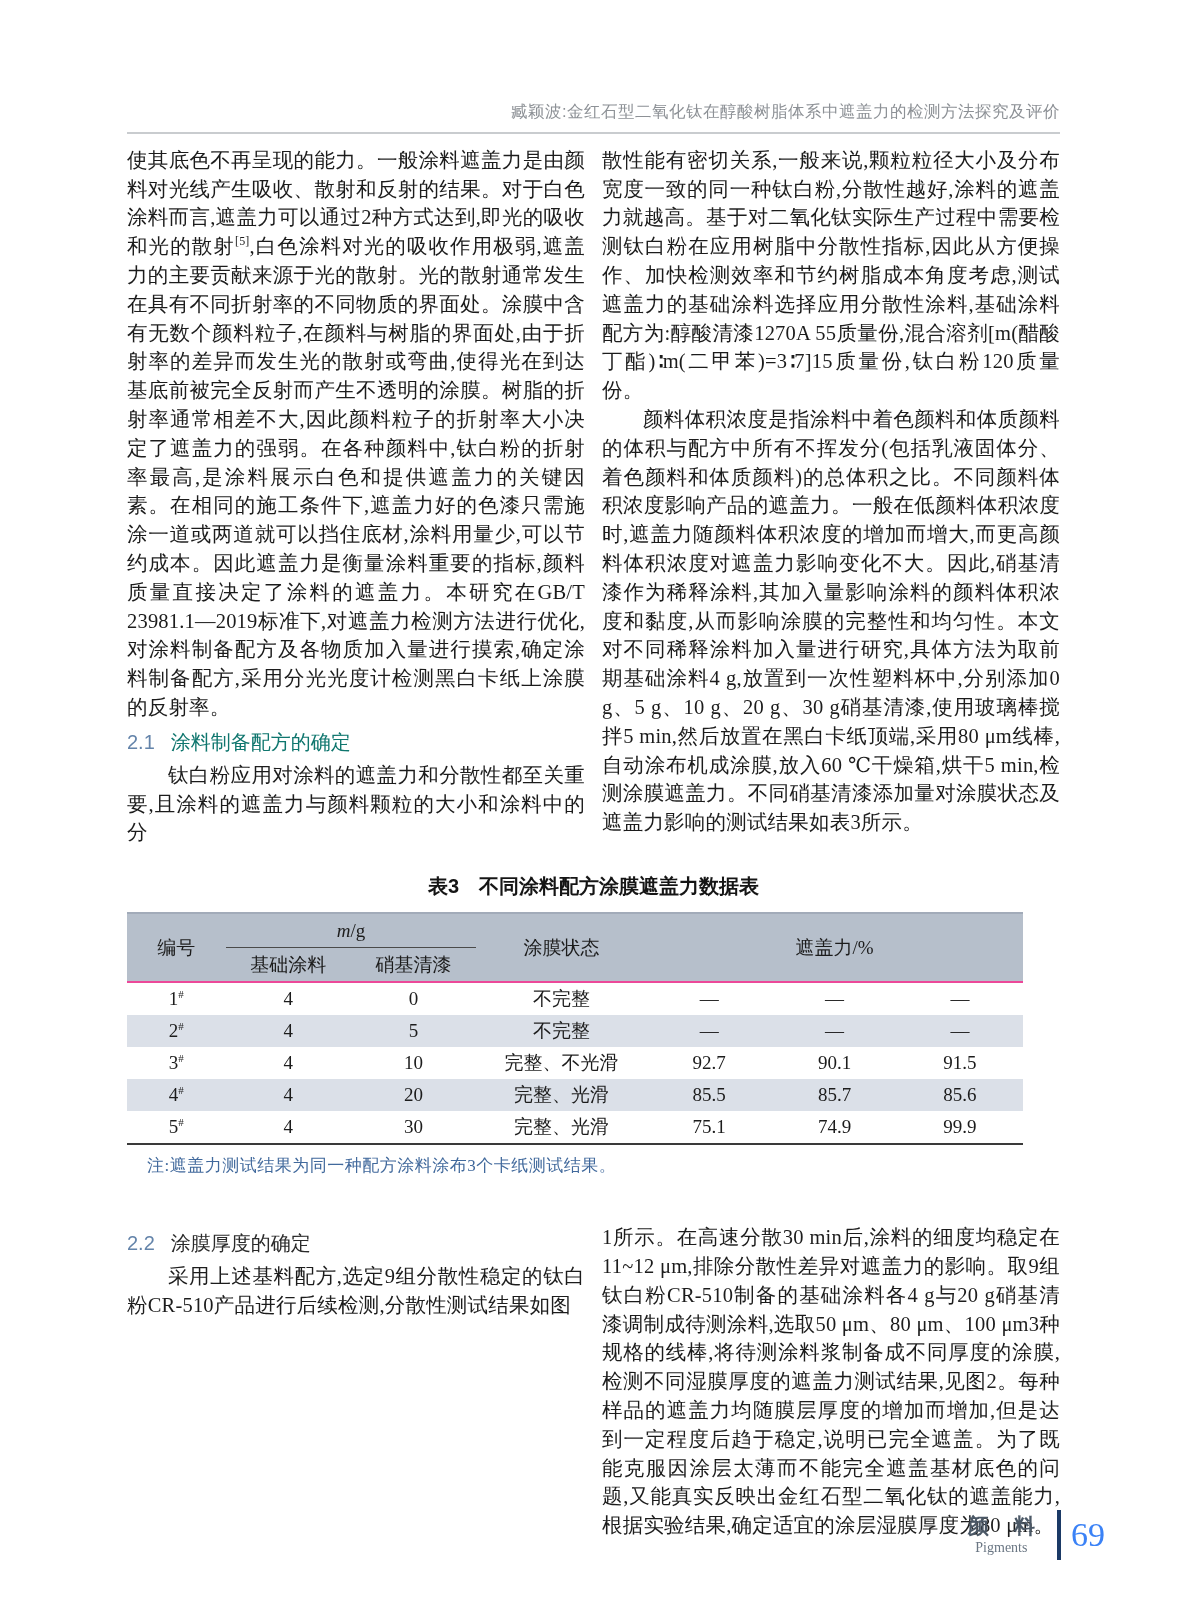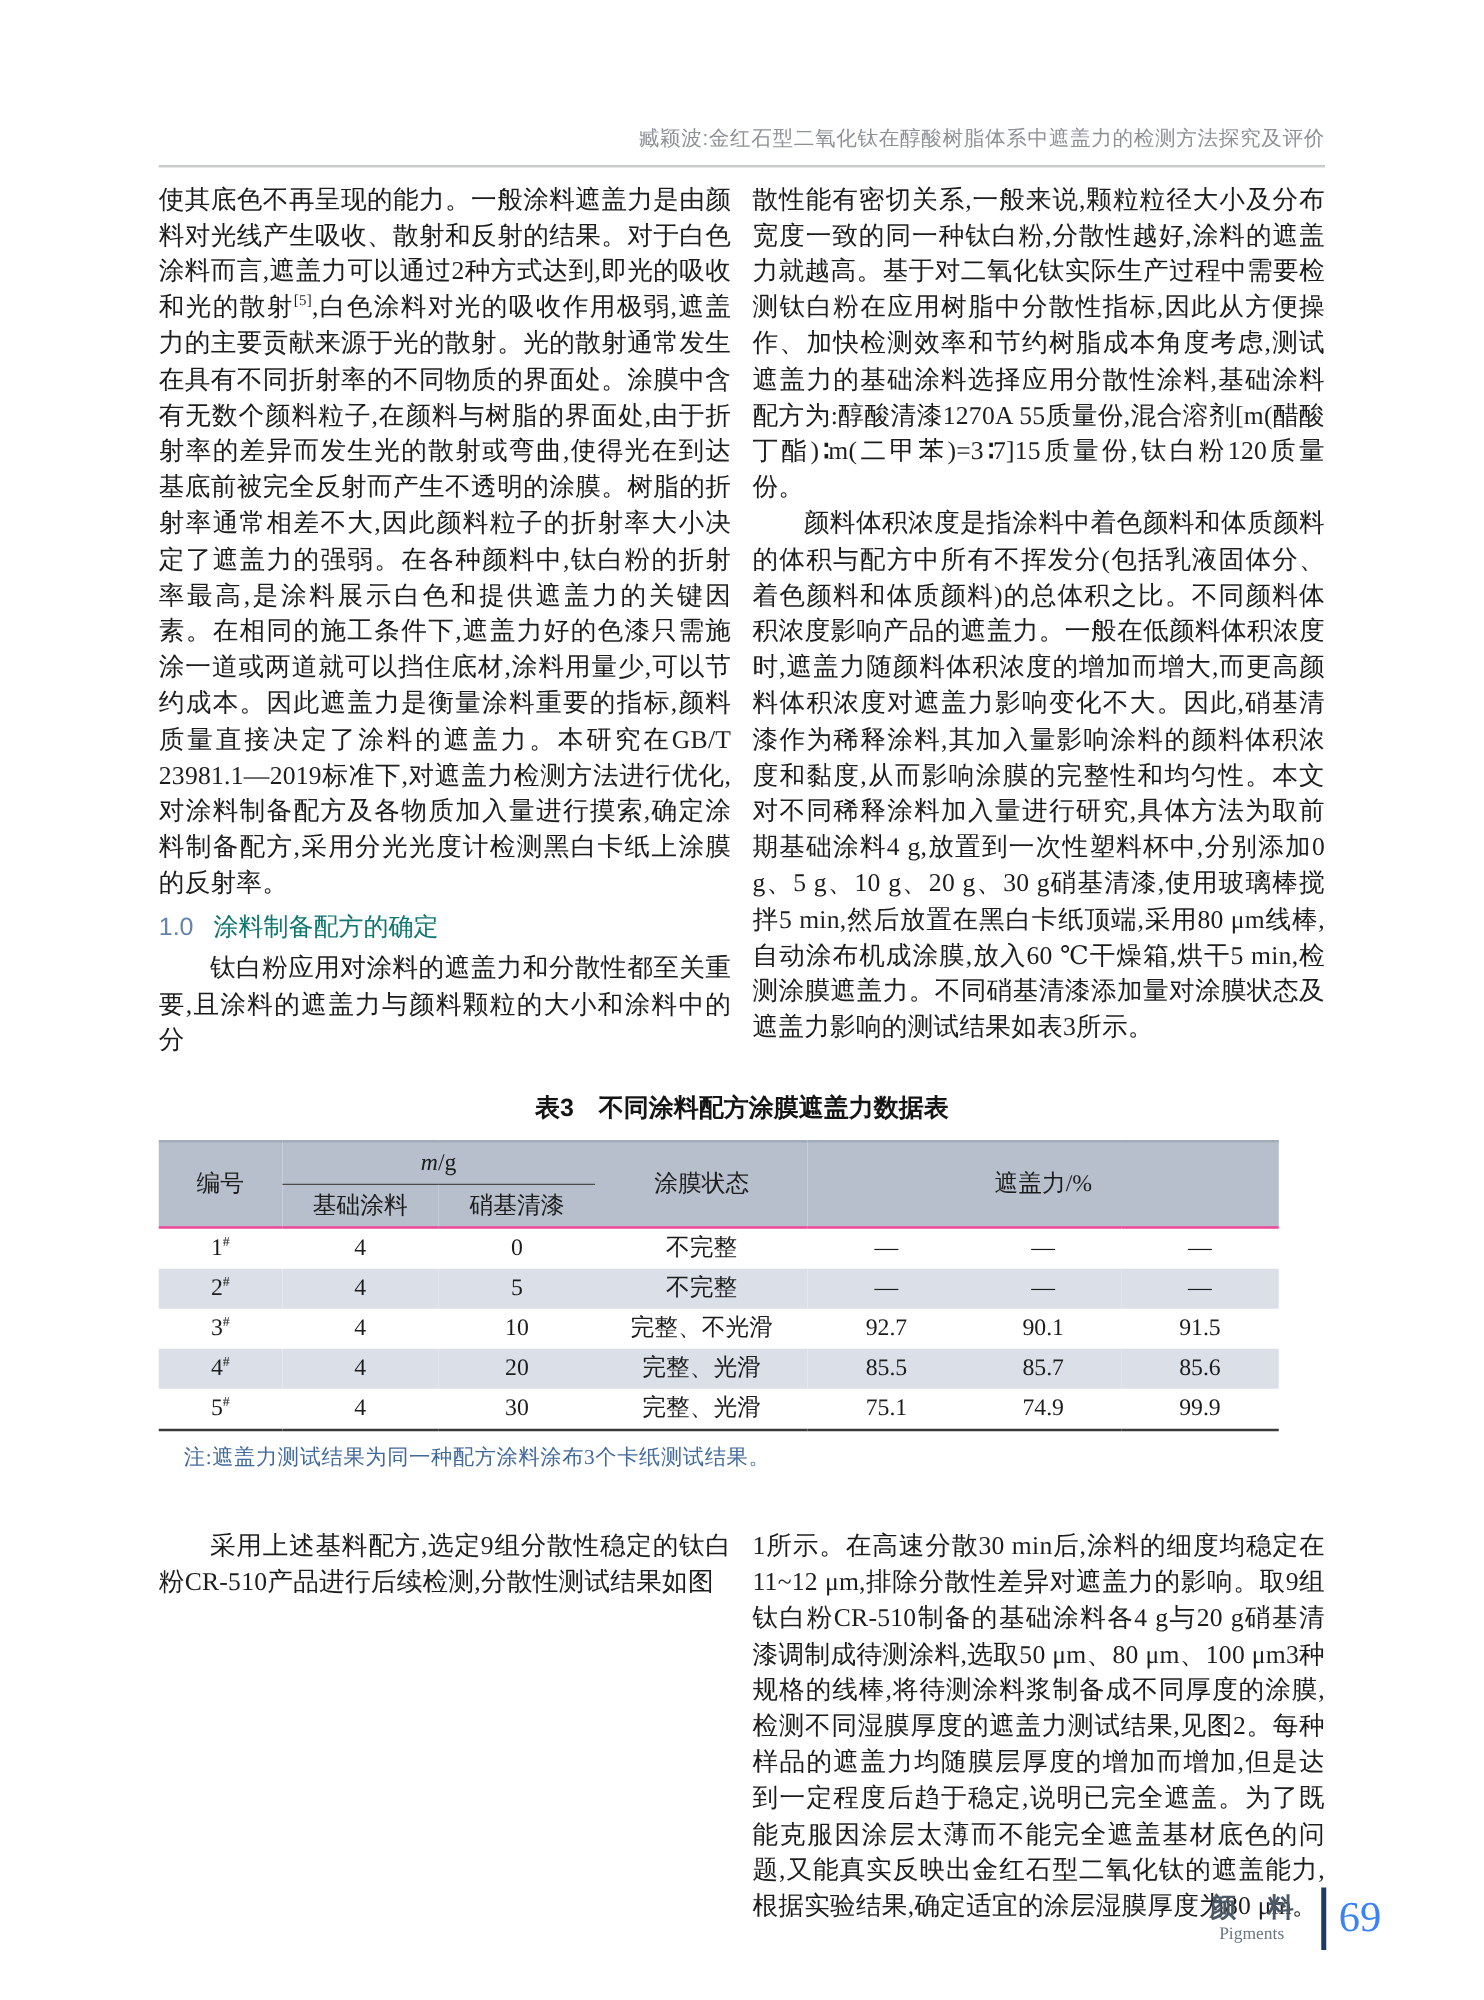--- a/index.html
+++ b/index.html
@@ -153,21 +153,21 @@
 
 <div class="content">
 
   <div class="running-head">臧颖波:金红石型二氧化钛在醇酸树脂体系中遮盖力的检测方法探究及评价</div>
   <div class="header-rule"></div>
 
   <div class="cols top-cols">
     <div class="col">
       <p><span>使其底色不再呈现的能力。一般涂料遮盖力是由颜料对光线产生吸收、散射和反射的结果。对于白色涂料而言,遮盖力可以通过2种方式达到,即光的吸收和光的散射</span><sup class="ref">[5]</sup><span>,白色涂料对光的吸收作用极弱,遮盖力的主要贡献来源于光的散射。光的散射通常发生在具有不同折射率的不同物质的界面处。涂膜中含有无数个颜料粒子,在颜料与树脂的界面处,由于折射率的差异而发生光的散射或弯曲,使得光在到达基底前被完全反射而产生不透明的涂膜。树脂的折射率通常相差不大,因此颜料粒子的折射率大小决定了遮盖力的强弱。在各种颜料中,钛白粉的折射率最高,是涂料展示白色和提供遮盖力的关键因素。在相同的施工条件下,遮盖力好的色漆只需施涂一道或两道就可以挡住底材,涂料用量少,可以节约成本。因此遮盖力是衡量涂料重要的指标,颜料质量直接决定了涂料的遮盖力。本研究在GB/T 23981.1—2019标准下,对遮盖力检测方法进行优化,对涂料制备配方及各物质加入量进行摸索,确定涂料制备配方,采用分光光度计检测黑白卡纸上涂膜的反射率。</span></p>
       <div class="sec-heading">
-        <span class="sec-num">1.0</span>
+        <span class="sec-num">2.1</span>
         <span class="sec-title-blue">涂料制备配方的确定</span>
       </div>
       <p class="indent">钛白粉应用对涂料的遮盖力和分散性都至关重要,且涂料的遮盖力与颜料颗粒的大小和涂料中的分</p>
     </div>
     <div class="col">
       <p>散性能有密切关系,一般来说,颗粒粒径大小及分布宽度一致的同一种钛白粉,分散性越好,涂料的遮盖力就越高。基于对二氧化钛实际生产过程中需要检测钛白粉在应用树脂中分散性指标,因此从方便操作、加快检测效率和节约树脂成本角度考虑,测试遮盖力的基础涂料选择应用分散性涂料,基础涂料配方为:醇酸清漆1270A 55质量份,混合溶剂[m(醋酸丁酯)∶m(二甲苯)=3∶7]15质量份,钛白粉120质量份。</p>
       <p class="indent">颜料体积浓度是指涂料中着色颜料和体质颜料的体积与配方中所有不挥发分(包括乳液固体分、着色颜料和体质颜料)的总体积之比。不同颜料体积浓度影响产品的遮盖力。一般在低颜料体积浓度时,遮盖力随颜料体积浓度的增加而增大,而更高颜料体积浓度对遮盖力影响变化不大。因此,硝基清漆作为稀释涂料,其加入量影响涂料的颜料体积浓度和黏度,从而影响涂膜的完整性和均匀性。本文对不同稀释涂料加入量进行研究,具体方法为取前期基础涂料4 g,放置到一次性塑料杯中,分别添加0 g、5 g、10 g、20 g、30 g硝基清漆,使用玻璃棒搅拌5 min,然后放置在黑白卡纸顶端,采用80 μm线棒,自动涂布机成涂膜,放入60 ℃干燥箱,烘干5 min,检测涂膜遮盖力。不同硝基清漆添加量对涂膜状态及遮盖力影响的测试结果如表3所示。</p>
     </div>
   </div>
 
@@ -241,20 +241,24 @@
           <td>74.9</td>
           <td>99.9</td>
         </tr>
       </tbody>
     </table>
     <div class="tbl-note">注:遮盖力测试结果为同一种配方涂料涂布3个卡纸测试结果。</div>
   </section>
 
   <div class="cols bottom-cols">
     <div class="col">
+      <div class="sec-heading">
+        <span class="sec-num">2.2</span>
+        <span class="sec-title-dark">涂膜厚度的确定</span>
+      </div>
       <p class="indent">采用上述基料配方,选定9组分散性稳定的钛白粉CR-510产品进行后续检测,分散性测试结果如图</p>
     </div>
     <div class="col">
       <p>1所示。在高速分散30 min后,涂料的细度均稳定在11~12 μm,排除分散性差异对遮盖力的影响。取9组钛白粉CR-510制备的基础涂料各4 g与20 g硝基清漆调制成待测涂料,选取50 μm、80 μm、100 μm3种规格的线棒,将待测涂料浆制备成不同厚度的涂膜,检测不同湿膜厚度的遮盖力测试结果,见图2。每种样品的遮盖力均随膜层厚度的增加而增加,但是达到一定程度后趋于稳定,说明已完全遮盖。为了既能克服因涂层太薄而不能完全遮盖基材底色的问题,又能真实反映出金红石型二氧化钛的遮盖能力,根据实验结果,确定适宜的涂层湿膜厚度为80 μm。</p>
     </div>
   </div>
 
 </div>
 
 <div class="page-footer">

